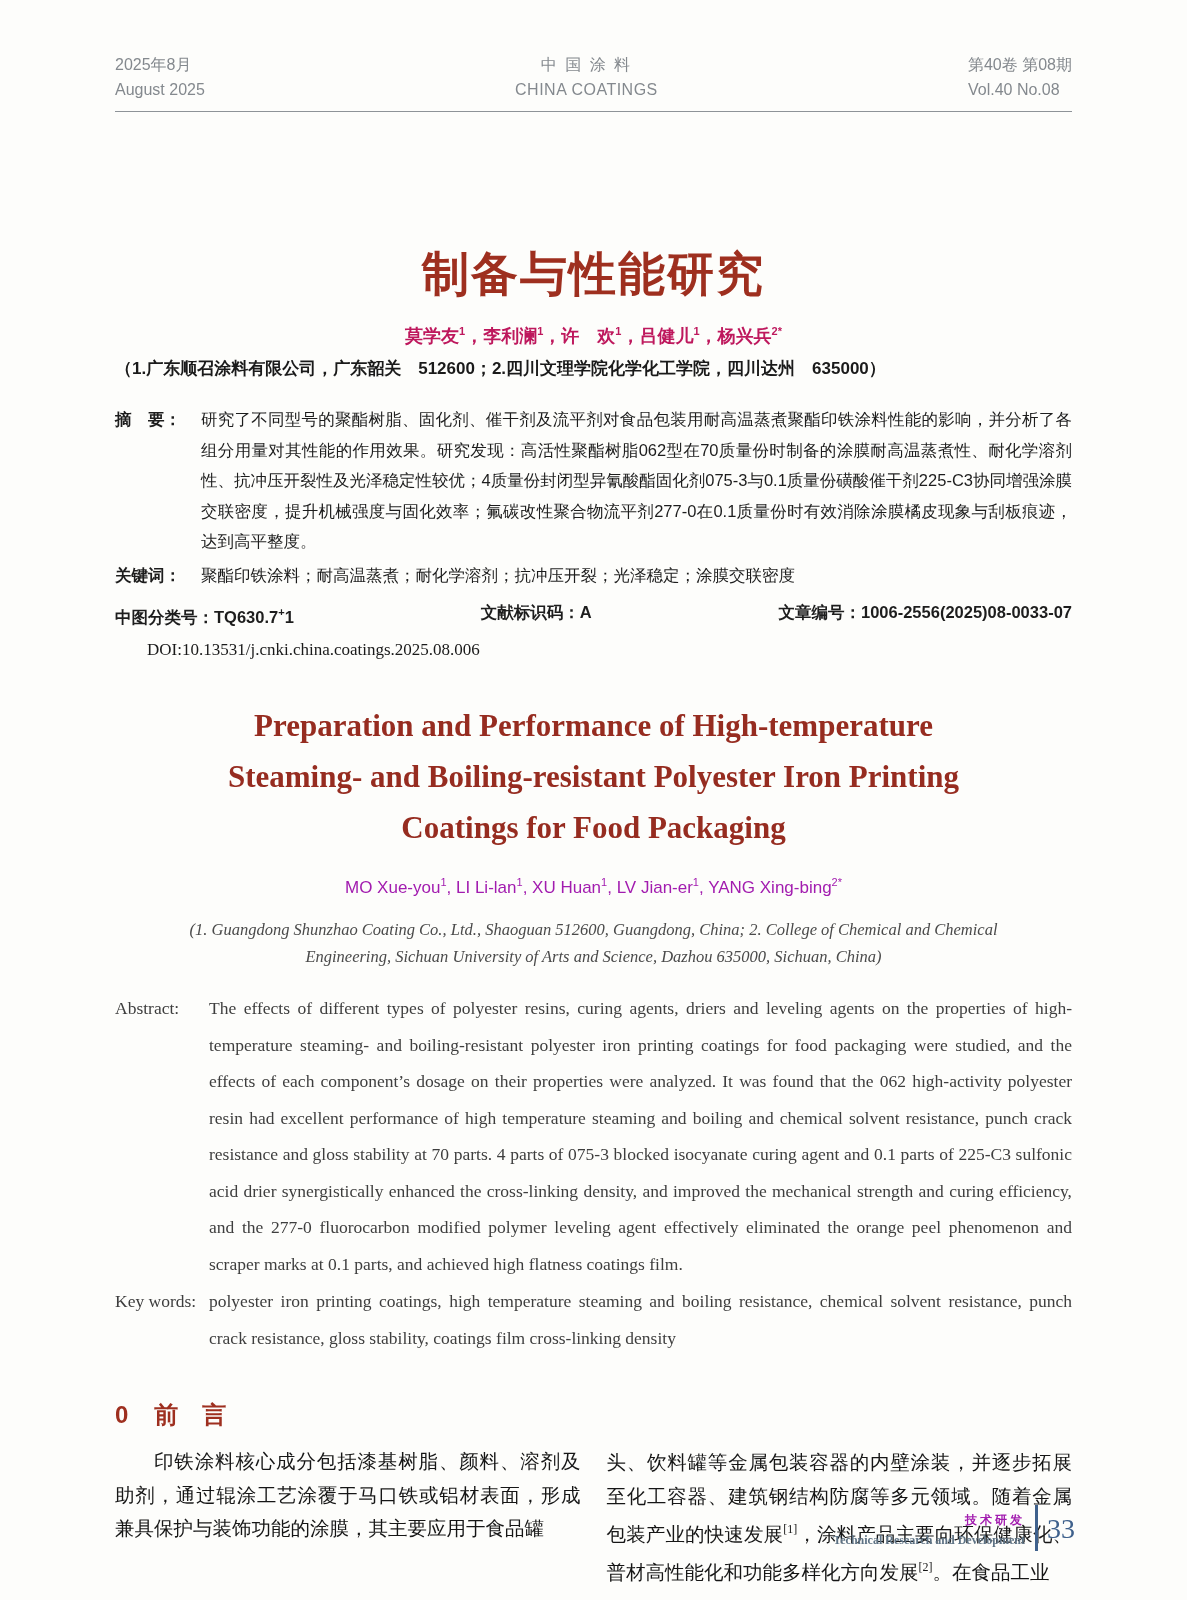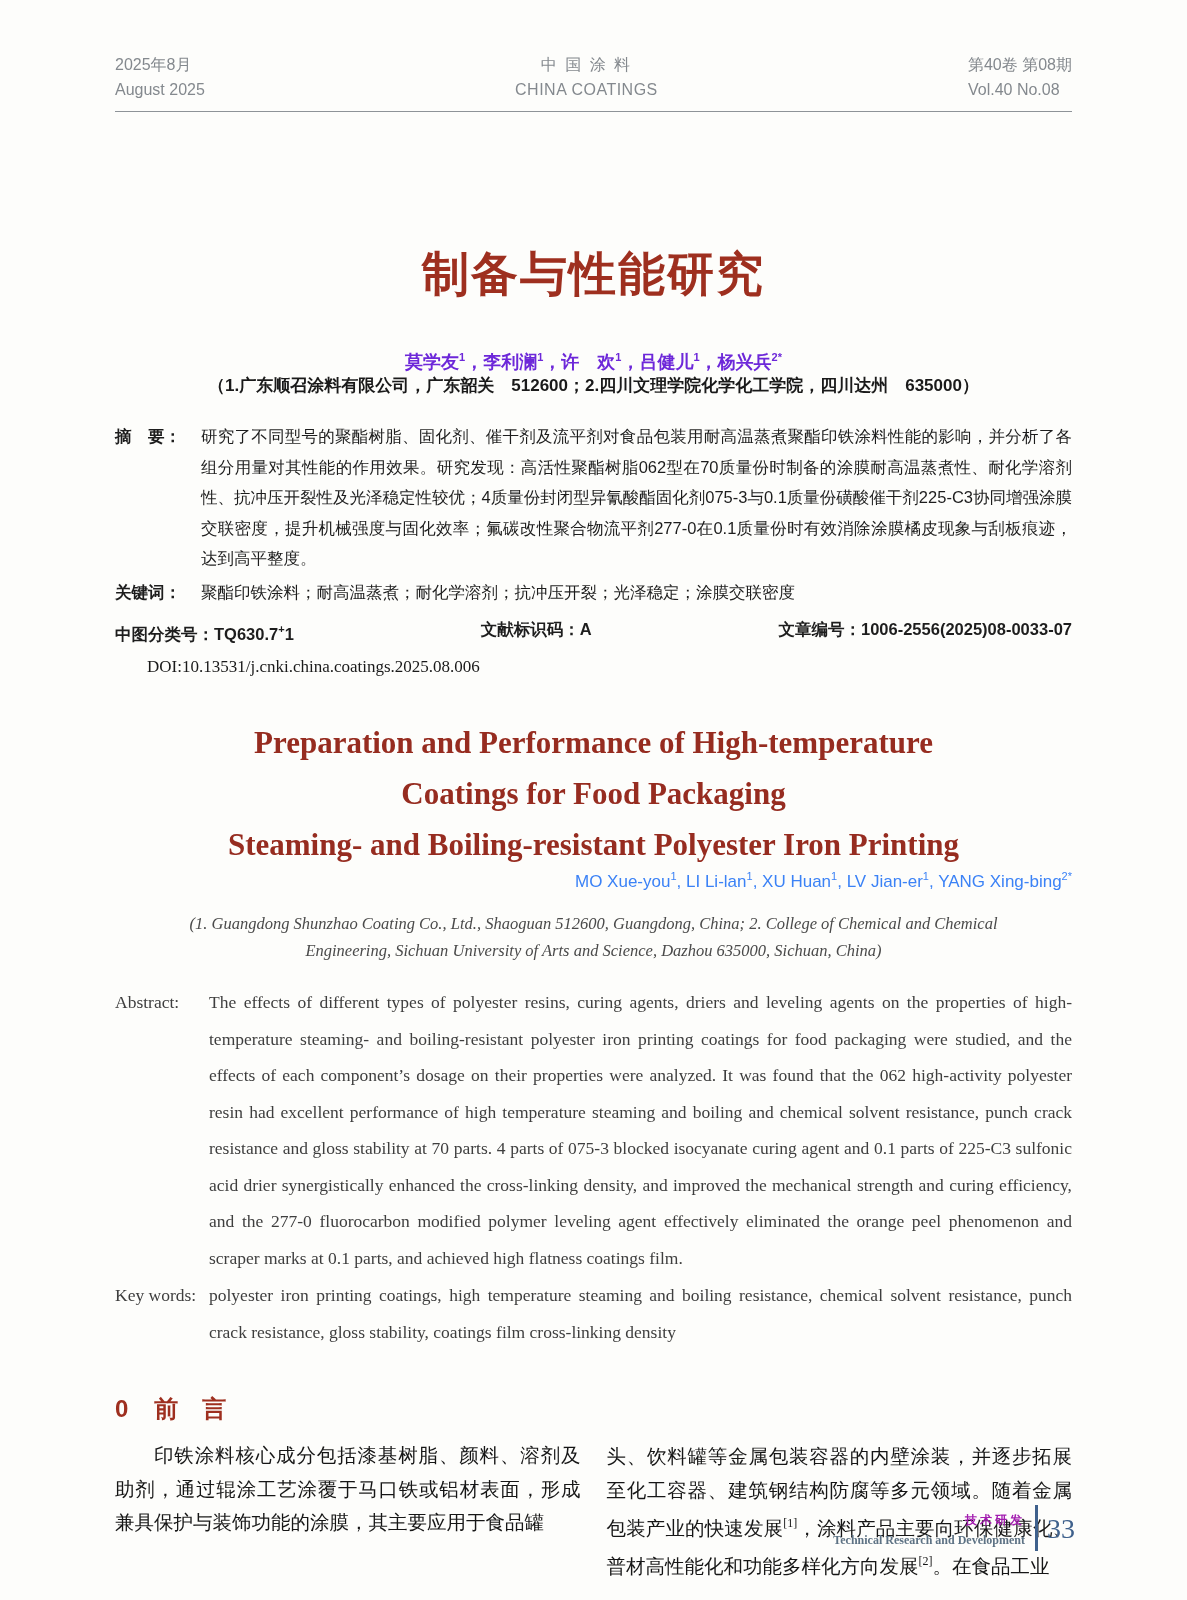--- a/index.html
+++ b/index.html
@@ -19,23 +19,23 @@
   .journal-header .c-left{text-align:left;}
   .journal-header .c-center{text-align:center;letter-spacing:2px;}
   .journal-header .c-center .en{letter-spacing:0.5px;}
   .journal-header .c-right{}
   
   .title-cn{
     margin-top:128px;text-align:center;font-weight:bold;
     font-size:47px;line-height:68px;letter-spacing:2px;color:#9e2f1f;
   }
   
-  .authors-cn{margin-top:42px;text-align:center;font-size:18px;font-weight:bold;color:#6d28d9;}
+  .authors-cn{margin-top:16px;text-align:center;font-size:18px;font-weight:bold;color:#be185d;}
   .authors-cn sup,.authors-en sup{font-size:11px;}
-  .affiliation-cn{text-align:center;font-size:17px;font-weight:bold;color:#1a1a1a;}
+  .affiliation-cn{margin-top:9px;font-size:17px;font-weight:bold;color:#1a1a1a;}
   
   .meta-block{margin-top:24px;}
   .hang-row{display:flex;font-size:16.5px;line-height:30.5px;text-align:justify;gap:20px;}
   .hang-row .lbl{flex:none;font-weight:bold;white-space:nowrap;}
   .hang-row .txt{flex:1;}
   .kw-row{margin-top:3px;}
   .class-row{
     display:flex;justify-content:space-between;margin-top:9px;
     font-size:16.5px;line-height:26px;font-weight:bold;
   }
@@ -43,21 +43,21 @@
   .doi-line{
     margin-top:10px;font-family:"Liberation Serif","DejaVu Serif",serif;
     font-size:17px;color:#1a1a1a;margin-left:32px;
   }
   
   .title-en{
     margin-top:40px;text-align:center;color:#962c20;font-weight:bold;
     font-family:"Liberation Serif","DejaVu Serif",serif;
     font-size:31px;line-height:51px;
   }
-  .authors-en{margin-top:0;text-align:right;font-size:17px;color:#3b82f6;}
+  .authors-en{margin-top:23px;text-align:center;font-size:17px;color:#a21caf;}
   .affiliation-en{
     margin-top:19px;text-align:center;font-style:italic;color:#4a4a4a;
     font-family:"Liberation Serif","DejaVu Serif",serif;
     font-size:16.5px;line-height:27px;
   }
   .abstract-en{margin-top:20px;}
   .en-hang{
     display:flex;font-family:"Liberation Serif","DejaVu Serif",serif;
     font-size:17.5px;line-height:36.5px;color:#3e3e3e;text-align:justify;
   }
@@ -136,22 +136,22 @@
     <div class="class-row">
       <span><span>中图分类号：</span><span>TQ630.7</span><sup>+</sup><span>1</span></span>
       <span>文献标识码：A</span>
       <span>文章编号：1006-2556(2025)08-0033-07</span>
     </div>
     <div class="doi-line">DOI:10.13531/j.cnki.china.coatings.2025.08.006</div>
   </div>
 
   <h2 class="title-en" style="margin:40px 0 0 0;">
     <div>Preparation and Performance of High-temperature</div>
+    <div>Steaming- and Boiling-resistant Polyester Iron Printing</div>
     <div>Coatings for Food Packaging</div>
-    <div>Steaming- and Boiling-resistant Polyester Iron Printing</div>
   </h2>
 
   <div class="authors-en"><span>MO Xue-you</span><sup>1</sup>, <span>LI Li-lan</span><sup>1</sup>, <span>XU Huan</span><sup>1</sup>, <span>LV Jian-er</span><sup>1</sup>, <span>YANG Xing-bing</span><sup>2*</sup></div>
   <div class="affiliation-en">
     <div>(1. Guangdong Shunzhao Coating Co., Ltd., Shaoguan 512600, Guangdong, China; 2. College of Chemical and Chemical</div>
     <div>Engineering, Sichuan University of Arts and Science, Dazhou 635000, Sichuan, China)</div>
   </div>
 
   <div class="abstract-en">
     <div class="en-hang">

